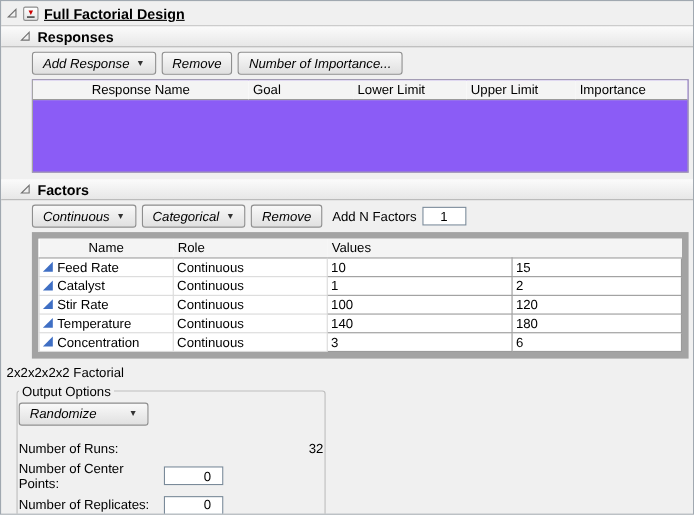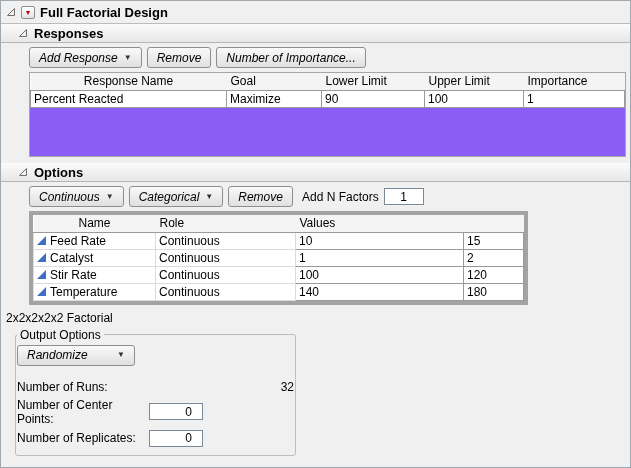--- a/index.html
+++ b/index.html
@@ -11,20 +11,21 @@
     border: 1px solid #a0a8b0;
     overflow: hidden;
     font-size: 12px; color: #000;
   }
 
   
   .title-row {
     display: flex; align-items: center; gap: 5px;
     height: 23px; padding-left: 5px;
     border-bottom: 1px solid #bcbcbc;
+    text-decoration: underline;
   }
   .red-tri-btn {
     width: 14px; height: 13px;
     border: 1px solid #8e8e8e; border-radius: 2px;
     background: linear-gradient(#ffffff,#e3e3e3);
     display: inline-flex; align-items: center; justify-content: center;
     font-size: 7px; color: #cc0000; line-height: 1;
   }
   .page-title { font-weight: bold; font-size: 13px; }
 
@@ -66,21 +67,21 @@
     font-weight: normal; height: 17px; padding: 0 4px;
     background: #f4f4f4; border-bottom: 1px solid #9a9a9a;
     text-align: left; overflow: hidden; white-space: nowrap;
   }
   table.jmp th.ctr { text-align: center; }
   table.jmp td { height: 17px; padding: 0 3px; overflow: hidden; white-space: nowrap; }
   td.box { border: 1px solid #9a9a9a; background: #fff; }
   td.plain { border: 1px solid #dadada; border-left: none; margin-left: 24px; }
   td.plain.first { border-left: 1px solid #dadada; }
 
-  .fact-table-wrap { width: 499px; border: 4px solid #a3a3a3; background: #f0abfc; }
+  .fact-table-wrap { width: 597px; border: 6px solid #a3a3a3; background: #f0abfc; }
   .namewrap { display: flex; align-items: center; gap: 4px; }
   .cont-icon {
     width: 0; height: 0; display: inline-block;
     border-bottom: 9px solid #3f6fc4;
     border-left: 9px solid transparent;
   }
 
   
   input.num {
     font-family: "Liberation Sans", sans-serif; font-size: 12px;
@@ -149,37 +150,30 @@
             <col>
           </colgroup>
         <tbody>
             <tr>
           <th class="ctr">Response Name</th>
           <th>Goal</th>
           <th>Lower Limit</th>
           <th>Upper Limit</th>
           <th>Importance</th>
         </tr>
-        <tr>
-          <td class="box">Percent Reacted</td>
-          <td class="box">Maximize</td>
-          <td class="box">90</td>
-          <td class="box">100</td>
-          <td class="box">1</td>
-        </tr>
       </tbody>
         </table>
     </div>
   </div>
 
   <div class="section-hdr">
     <svg class="disc" width="10" height="10">
       <path d="M1.5 8.5 H8.5 V1.5 Z" fill="#f0f0f0" stroke="#707070"></path>
     </svg>
-    <span class="hdr-text">Options</span>
+    <span class="hdr-text">Factors</span>
   </div>
 
   <div class="section-body">
     <div class="btn-row">
       <button class="win">
         <span>Continuous</span>
         <span class="dd-arrow">▼</span>
       </button>
       <button class="win">
         <span>Categorical</span>
@@ -246,20 +240,31 @@
             <span class="namewrap">
                   <span class="cont-icon"></span>
                   <span>Temperature</span>
                 </span>
           </td>
           <td class="plain">Continuous</td>
           <td class="box">140</td>
           <td class="box">180</td>
         </tr>
 
+        <tr>
+          <td class="plain first">
+            <span class="namewrap">
+                  <span class="cont-icon"></span>
+                  <span>Concentration</span>
+                </span>
+          </td>
+          <td class="plain">Continuous</td>
+          <td class="box">3</td>
+          <td class="box">6</td>
+        </tr>
       </tbody>
         </table>
     </div>
   </div>
 
   <div class="factorial-label">2x2x2x2x2 Factorial</div>
 
   <fieldset class="oo">
     <legend>Output Options</legend>
     <div class="oo-grid">

